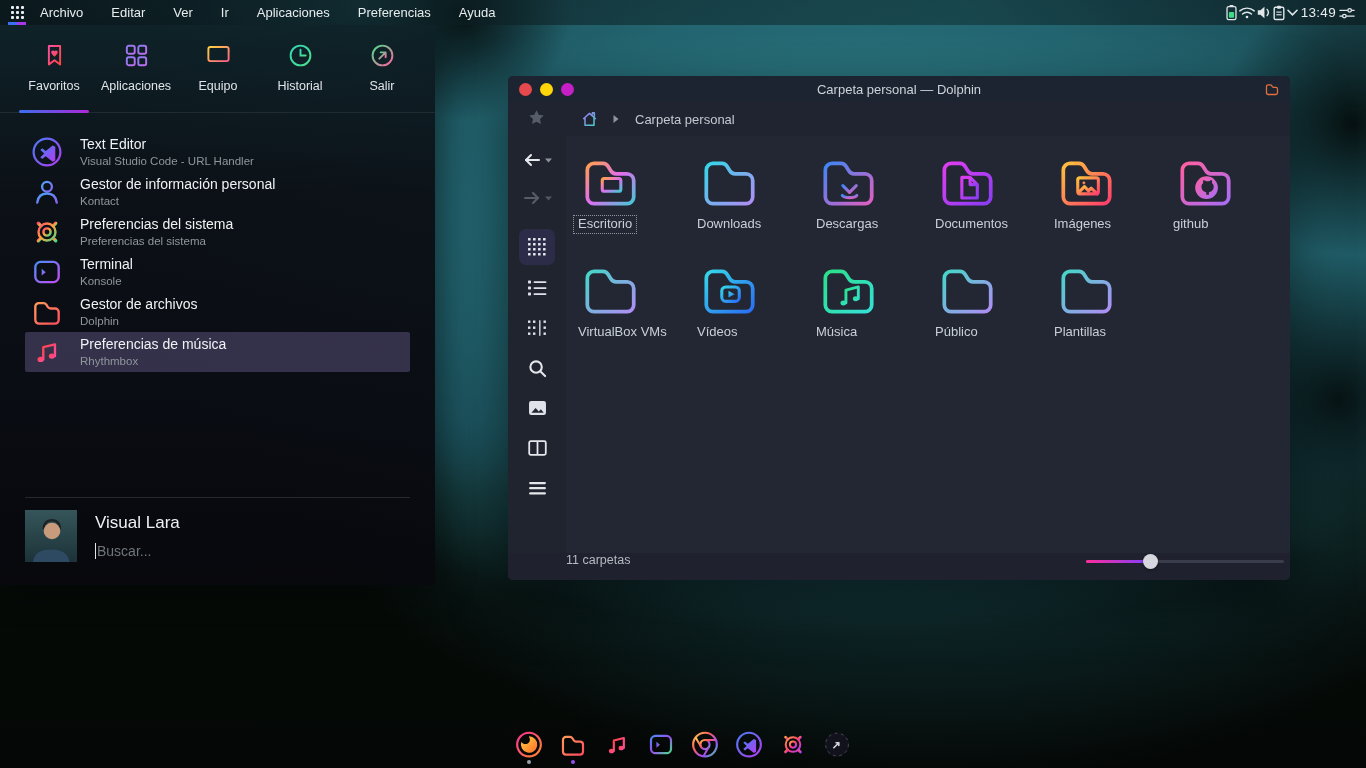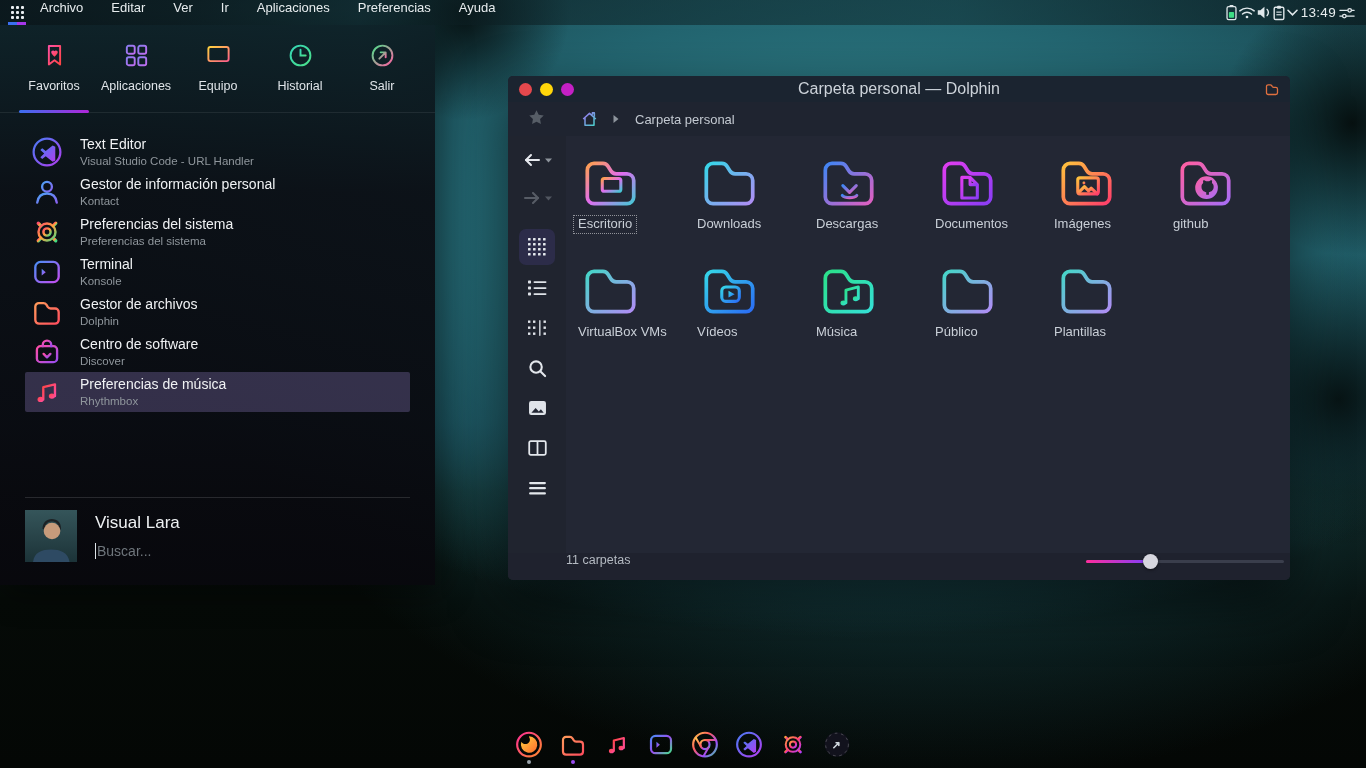--- a/index.html
+++ b/index.html
@@ -13,21 +13,21 @@
       radial-gradient(circle 190px at 99% 16%, rgba(4,9,8,.9), rgba(4,9,8,0) 70%),
       radial-gradient(circle 210px at 98% 52%, rgba(4,9,8,.85), rgba(4,9,8,0) 70%),
       radial-gradient(ellipse 760px 430px at 63% 27%, #31838b 0%, #236570 48%, rgba(22,73,80,0) 100%),
       radial-gradient(ellipse 980px 640px at 68% 42%, #1d5660 0%, rgba(16,60,66,0) 72%),
       linear-gradient(180deg, #143138 0%, #17424b 34%, #113440 55%, #0a1713 64%, #050a07 78%, #040705 100%);
   }
 
   
   .topbar { position:absolute; left:0; top:0; width:1366px; height:25px;
     background:linear-gradient(90deg, rgba(9,18,22,.78), rgba(12,30,34,.6) 30%, rgba(14,40,44,.5) 70%, rgba(10,26,30,.7));
-    display:flex; color:#e7ecee; font-size:13px; z-index:50; }
+    display:flex; align-items:center; color:#e7ecee; font-size:13px; z-index:50; }
   .appgrid-btn { position:relative; width:34px; height:25px; display:flex; align-items:center; justify-content:center; }
   .gridglyph { display:grid; grid-template-columns:repeat(3,3px); grid-template-rows:repeat(3,3px); gap:2px; }
   .gridglyph i { background:#e8edf0; border-radius:1px; }
   .appgrid-underline { position:absolute; left:8px; bottom:0; width:18px; height:3px; display:flex; }
   .appgrid-underline b:first-child { flex:1; background:#3b6ff0; }
   .appgrid-underline b:last-child { flex:1; background:#a637ea; }
   .menus { display:flex; gap:28px; margin-left:6px; }
   .menus span { cursor:default; }
   .tray { margin-left:auto; display:flex; align-items:center; padding-right:10px; }
   .tray svg { display:block; }
@@ -59,21 +59,21 @@
   .searchwrap input { background:transparent; border:none; outline:none; color:#c9ced3;
     font-size:14px; font-family:"Liberation Sans",sans-serif; width:220px; }
   .searchwrap input::placeholder { color:#6f767c; }
 
   
   .window { position:absolute; left:508px; top:76px; width:782px; height:504px; border-radius:5px;
     background:#222632; box-shadow:0 20px 55px rgba(0,0,0,.55); z-index:30; overflow:hidden; }
   .titlebar { height:26px; background:#1b2430; display:flex; align-items:center; position:relative; }
   .tl-dots { display:flex; gap:8px; padding-left:11px; }
   .tl-dots span { width:13px; height:13px; border-radius:50%; cursor:pointer; }
-  .win-title { position:absolute; left:0; right:0; text-align:center; font-size:16px; color:#cdd3da; pointer-events:none; }
+  .win-title { position:absolute; left:0; right:0; text-align:center; font-size:13px; color:#cdd3da; pointer-events:none; }
   .tb-foldericon { margin-left:auto; padding-right:10px; display:flex; }
   .toolbar { height:34px; display:flex; align-items:center; gap:13px; padding-left:20px; background:#1f2430; }
   .crumb { font-size:13px; color:#c3c9d1; margin-left:2px; cursor:pointer; }
   .sidebar { position:absolute; left:0; top:60px; bottom:27px; width:58px; display:flex; flex-direction:column;
     align-items:center; background:#20242f; }
   .sb-btn { width:36px; height:36px; display:flex; align-items:center; justify-content:center; border-radius:7px; cursor:pointer; }
   .sb-btn.active { background:#2c2c49; }
   .navrow { display:flex; align-items:center; gap:2px; margin-top:14px; cursor:pointer; }
   .content { position:absolute; left:58px; top:60px; right:0; bottom:27px; background:#232734; padding:12px 0 0 8px; }
   .fgrid { display:flex; flex-wrap:wrap; width:716px; }
@@ -406,34 +406,20 @@
       <span class="fav-ic">
         <svg viewBox="0 0 32 32" width="34" height="34" fill="none" stroke="url(#g-folderO)" stroke-width="2.2" stroke-linejoin="round">
             <path d="M5 11c0-1.9 1.5-3.4 3.4-3.4h4.3c1.1 0 2.1.6 2.7 1.5l1.3 2.1c.6.9 1.6 1.5 2.7 1.5h4.2c1.9 0 3.4 1.5 3.4 3.4v7.5c0 1.9-1.5 3.4-3.4 3.4H8.4C6.5 27 5 25.5 5 23.6z"></path>
           </svg>
       </span>
       <span class="fav-tx">
           <span class="fav-title">Gestor de archivos</span>
           <span class="fav-sub">Dolphin</span>
         </span>
     </div>
-    <div class="fav-row">
-      <span class="fav-ic">
-        <svg viewBox="0 0 32 32" width="34" height="34" fill="none" stroke="url(#g-bag)" stroke-width="2.2" stroke-linecap="round" stroke-linejoin="round">
-            <rect x="6.5" y="10.5" width="19" height="15" rx="3.5"></rect>
-            <path d="M12 10.5V9.3a4 4 0 0 1 8 0v1.2"></path>
-            <line x1="16" y1="14.5" x2="16" y2="20.5"></line>
-            <path d="M12.8 17.8l3.2 3.2 3.2-3.2"></path>
-          </svg>
-      </span>
-      <span class="fav-tx">
-          <span class="fav-title">Centro de software</span>
-          <span class="fav-sub">Discover</span>
-        </span>
-    </div>
     <div class="fav-row selected">
       <span class="fav-ic">
         <svg viewBox="0 0 32 32" width="34" height="34" fill="none" stroke="url(#g-rhythm)" stroke-width="2.2" stroke-linecap="round" stroke-linejoin="round">
             <path d="M12.5 23V11.5l11-2.7v11"></path>
             <ellipse cx="10" cy="23" rx="2.9" ry="2.5" fill="url(#g-rhythm)" stroke="none"></ellipse>
             <ellipse cx="20.6" cy="19.8" rx="2.9" ry="2.5" fill="url(#g-rhythm)" stroke="none"></ellipse>
           </svg>
       </span>
       <span class="fav-tx">
           <span class="fav-title">Preferencias de música</span>

